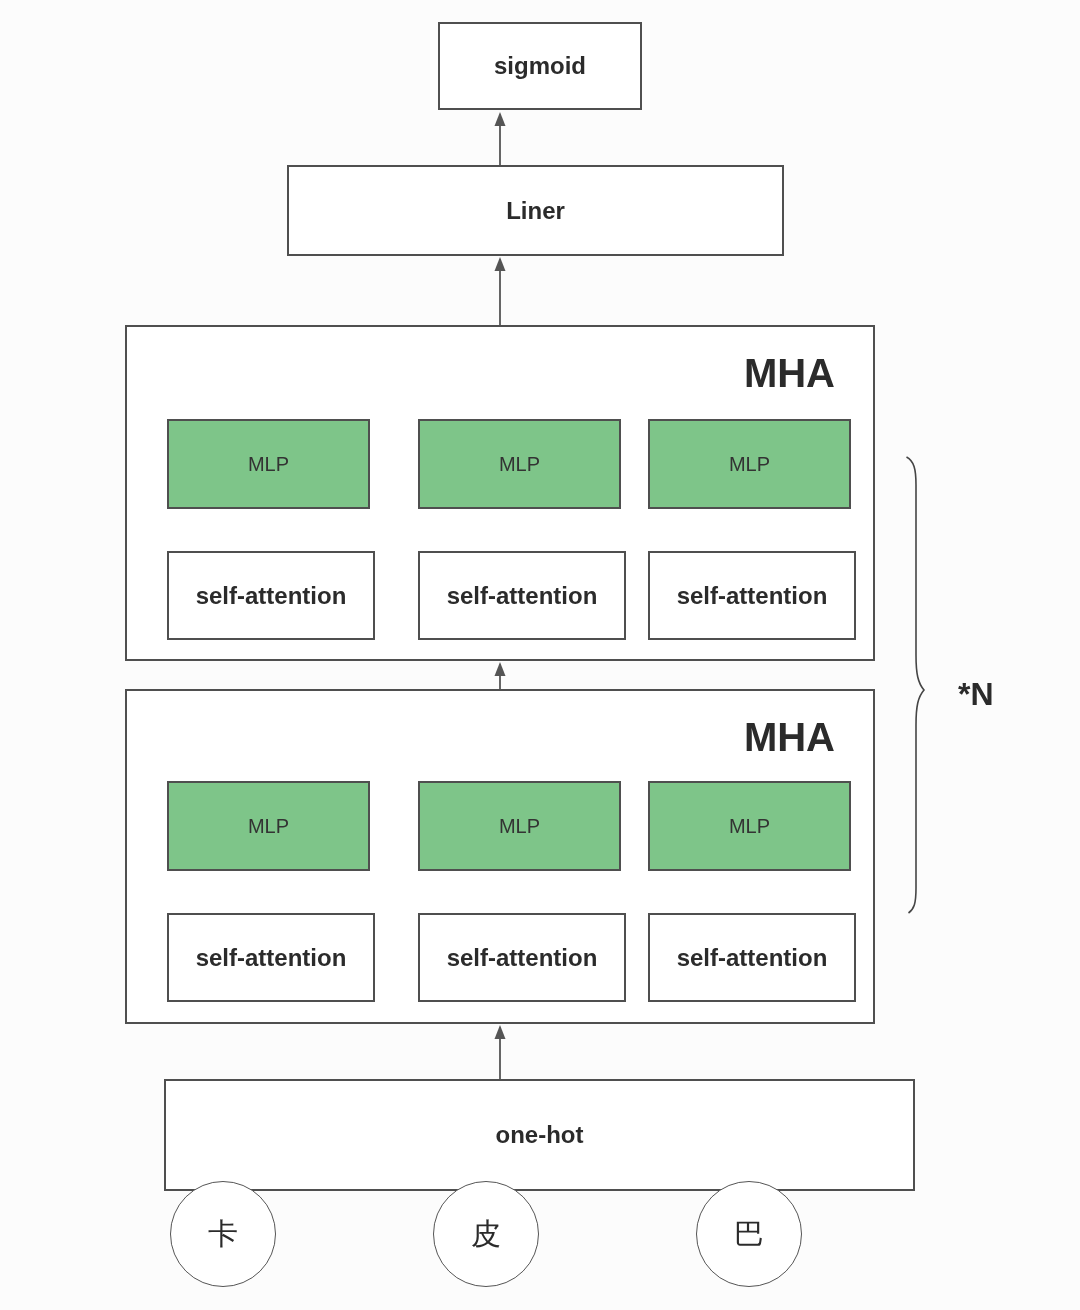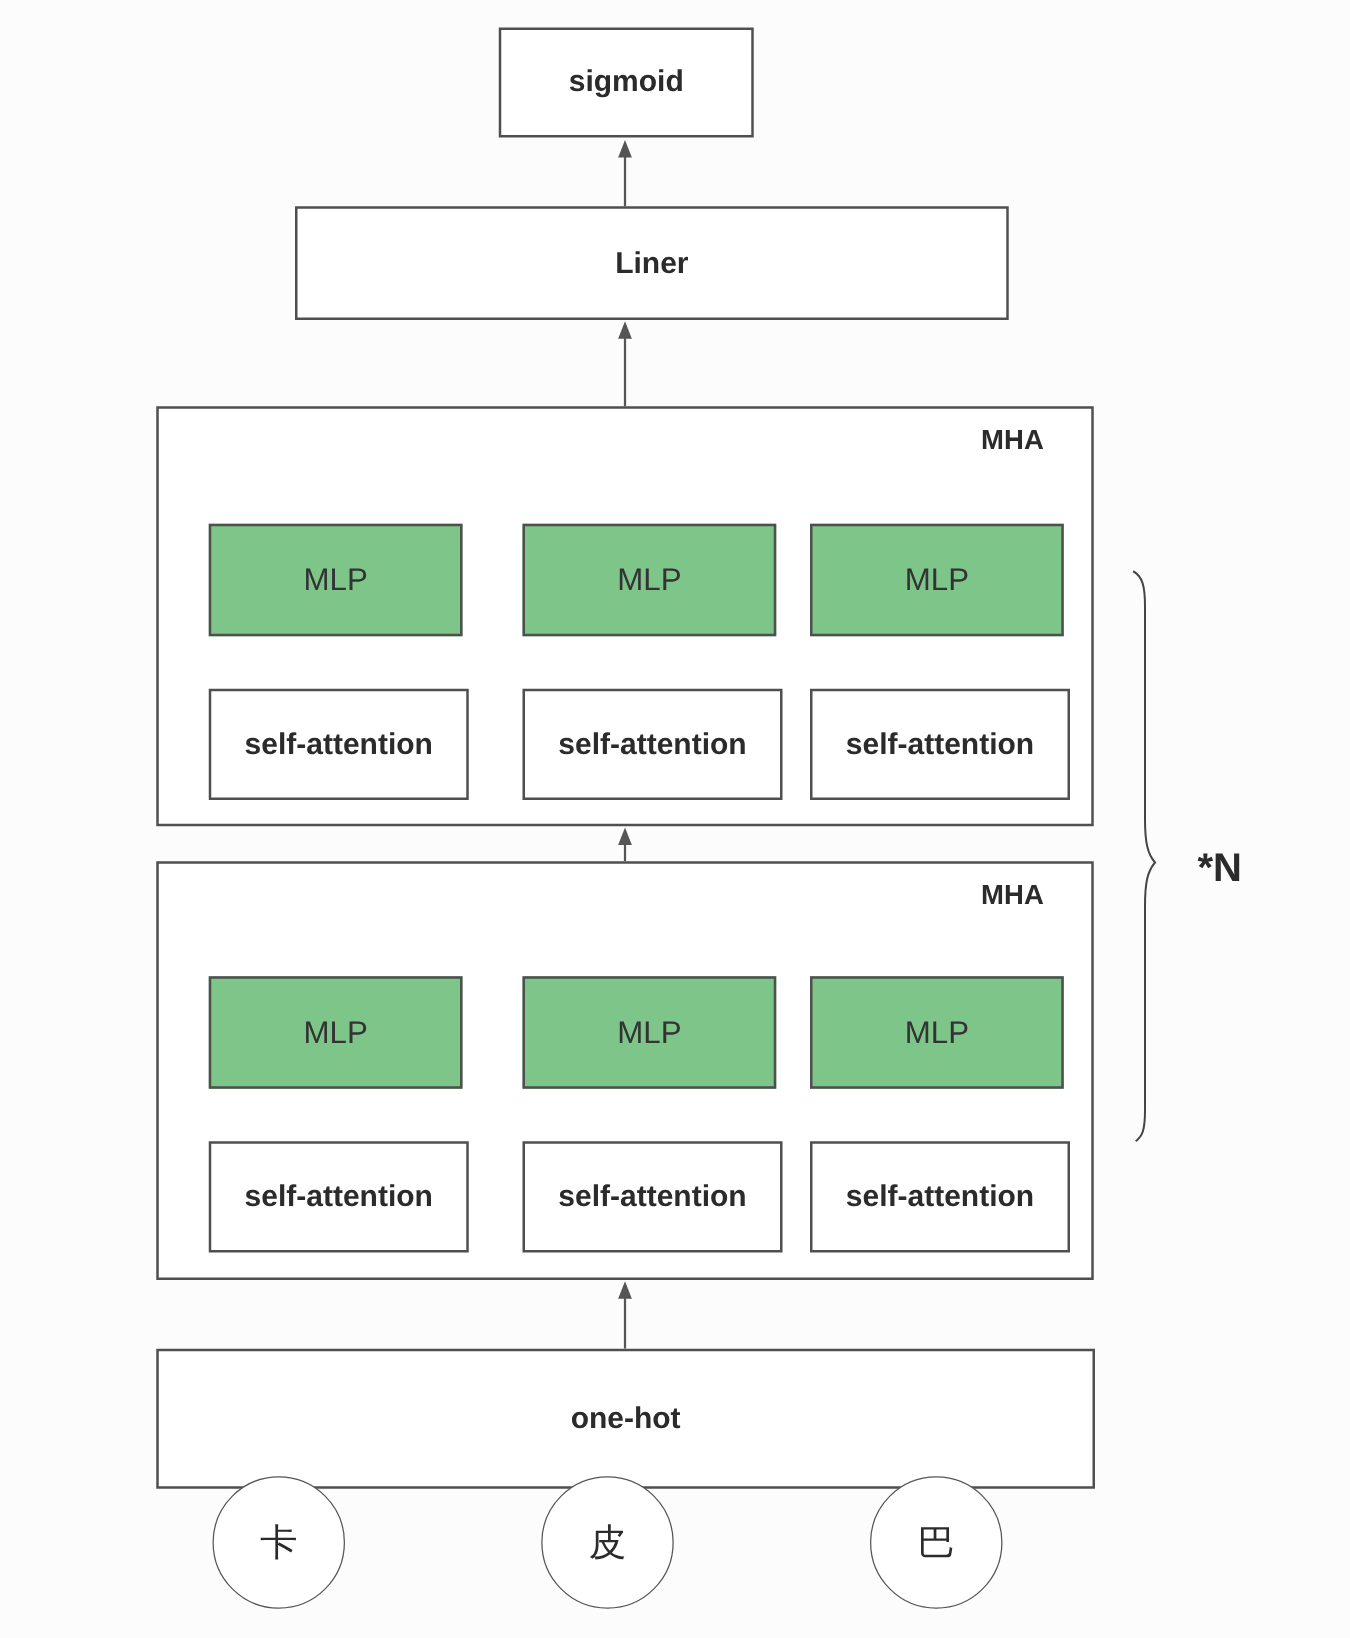--- a/index.html
+++ b/index.html
@@ -36,45 +36,46 @@
   .box {
     position: absolute;
     background: var(--box-fill);
     border: 2px solid var(--box-border);
     display: flex;
     align-items: center;
     justify-content: center;
     font-size: 24px;
     font-weight: bold;
     color: var(--text);
+    margin-left: 39px;
   }
   .block {
     position: absolute;
     background: var(--box-fill);
     border: 2px solid var(--box-border);
   }
   .mha-title {
     position: absolute;
-    top: 12px;
+    top: 24px;
     right: 38px;
-    font-size: 22px;
+    font-size: 40px;
     font-weight: bold;
     color: var(--text);
     margin-left: 28px;
   }
   .mlp-box {
     position: absolute;
     width: 203px;
     height: 90px;
     background: var(--mlp-fill);
     border: 2px solid var(--box-border);
     display: flex;
     align-items: center;
     justify-content: center;
-    font-size: 25px;
+    font-size: 20px;
     font-weight: normal;
     color: #333333;
   }
   .attn-box {
     position: absolute;
     width: 208px;
     height: 89px;
     background: var(--box-fill);
     border: 2px solid var(--box-border);
     display: flex;
@@ -82,21 +83,21 @@
     justify-content: center;
     font-size: 24px;
     font-weight: bold;
     color: var(--text);
   }
   .col-0 { left: 40px; }
   .col-1 { left: 291px; }
   .col-2 { left: 521px; }
 
   .sigmoid-box { left: 399px; top: 22px; width: 204px; height: 88px; }
-  .liner-box   { left: 236px; top: 165px; width: 571px; height: 91px; align-items: center; }
+  .liner-box   { left: 248px; top: 165px; width: 497px; height: 91px; align-items: center; }
   .mha-block-1 { left: 125px; top: 325px; width: 750px; height: 336px; }
   .mha-block-2 { left: 125px; top: 689px; width: 750px; height: 335px; }
   .mlp-row    { top: 92px; }
   .attn-row   { top: 224px; }
   .mlp-row-2  { top: 90px; }
   .attn-row-2 { top: 222px; }
   .onehot-box { left: 125px; top: 1079px; width: 751px; height: 112px; }
 
   .repeat-label {
     position: absolute;

